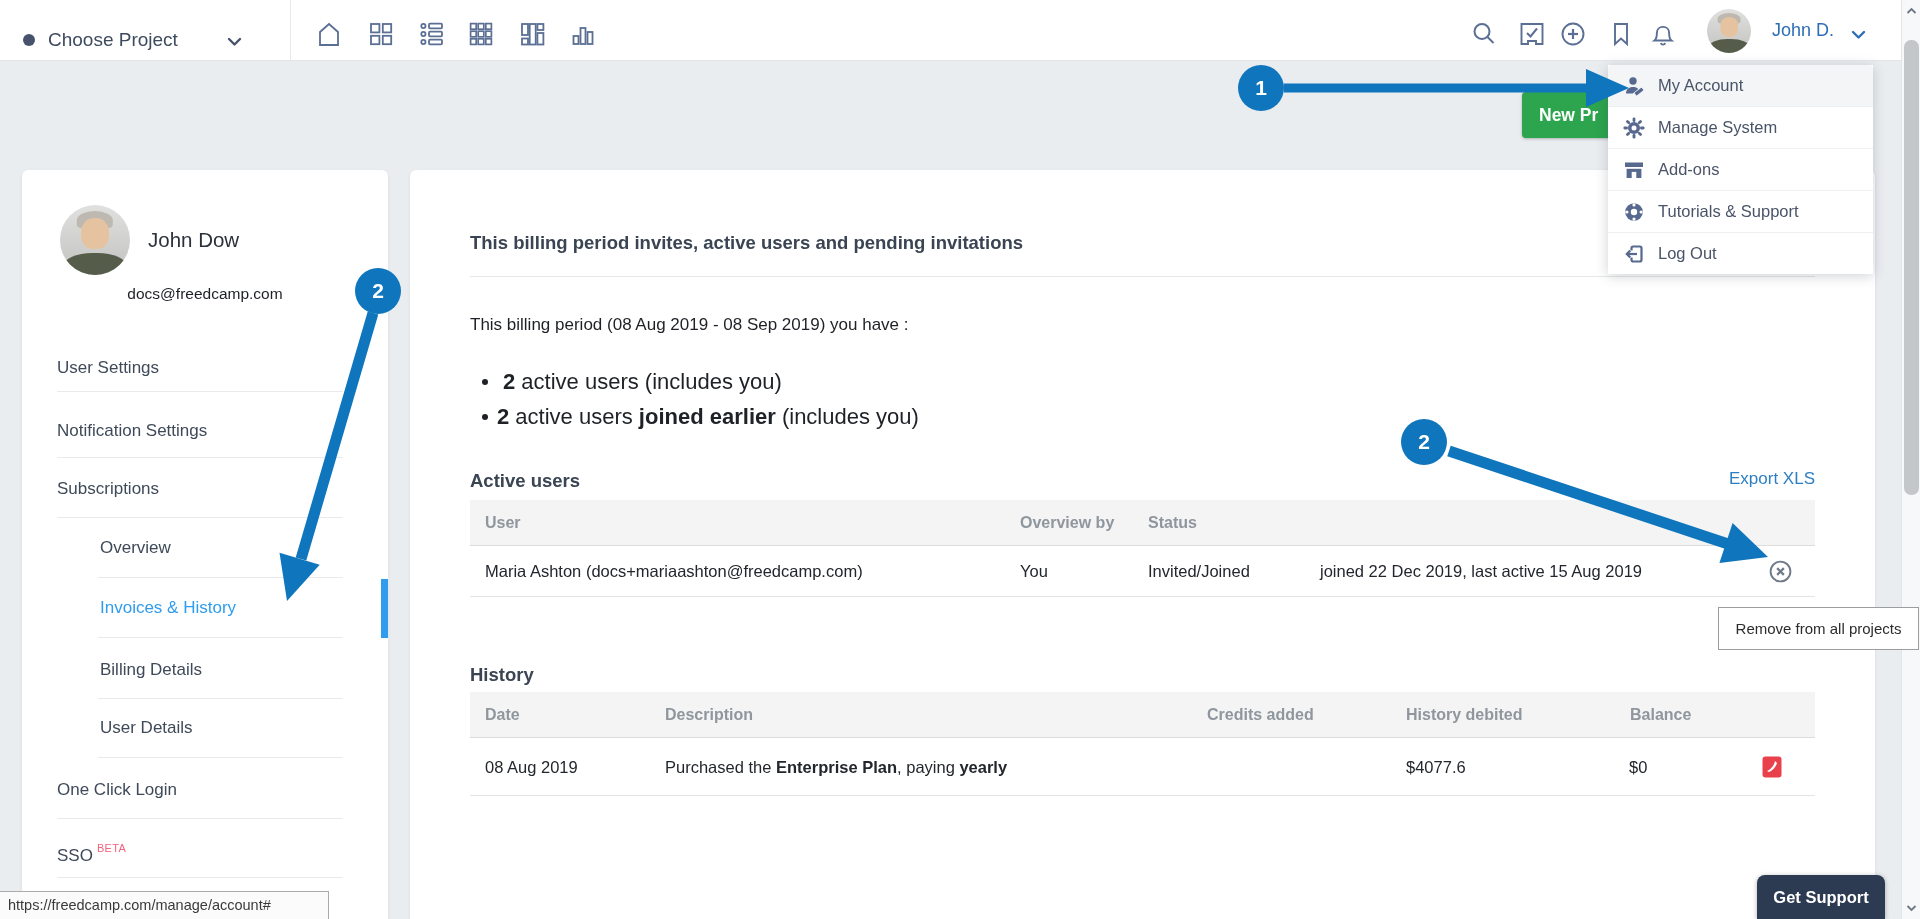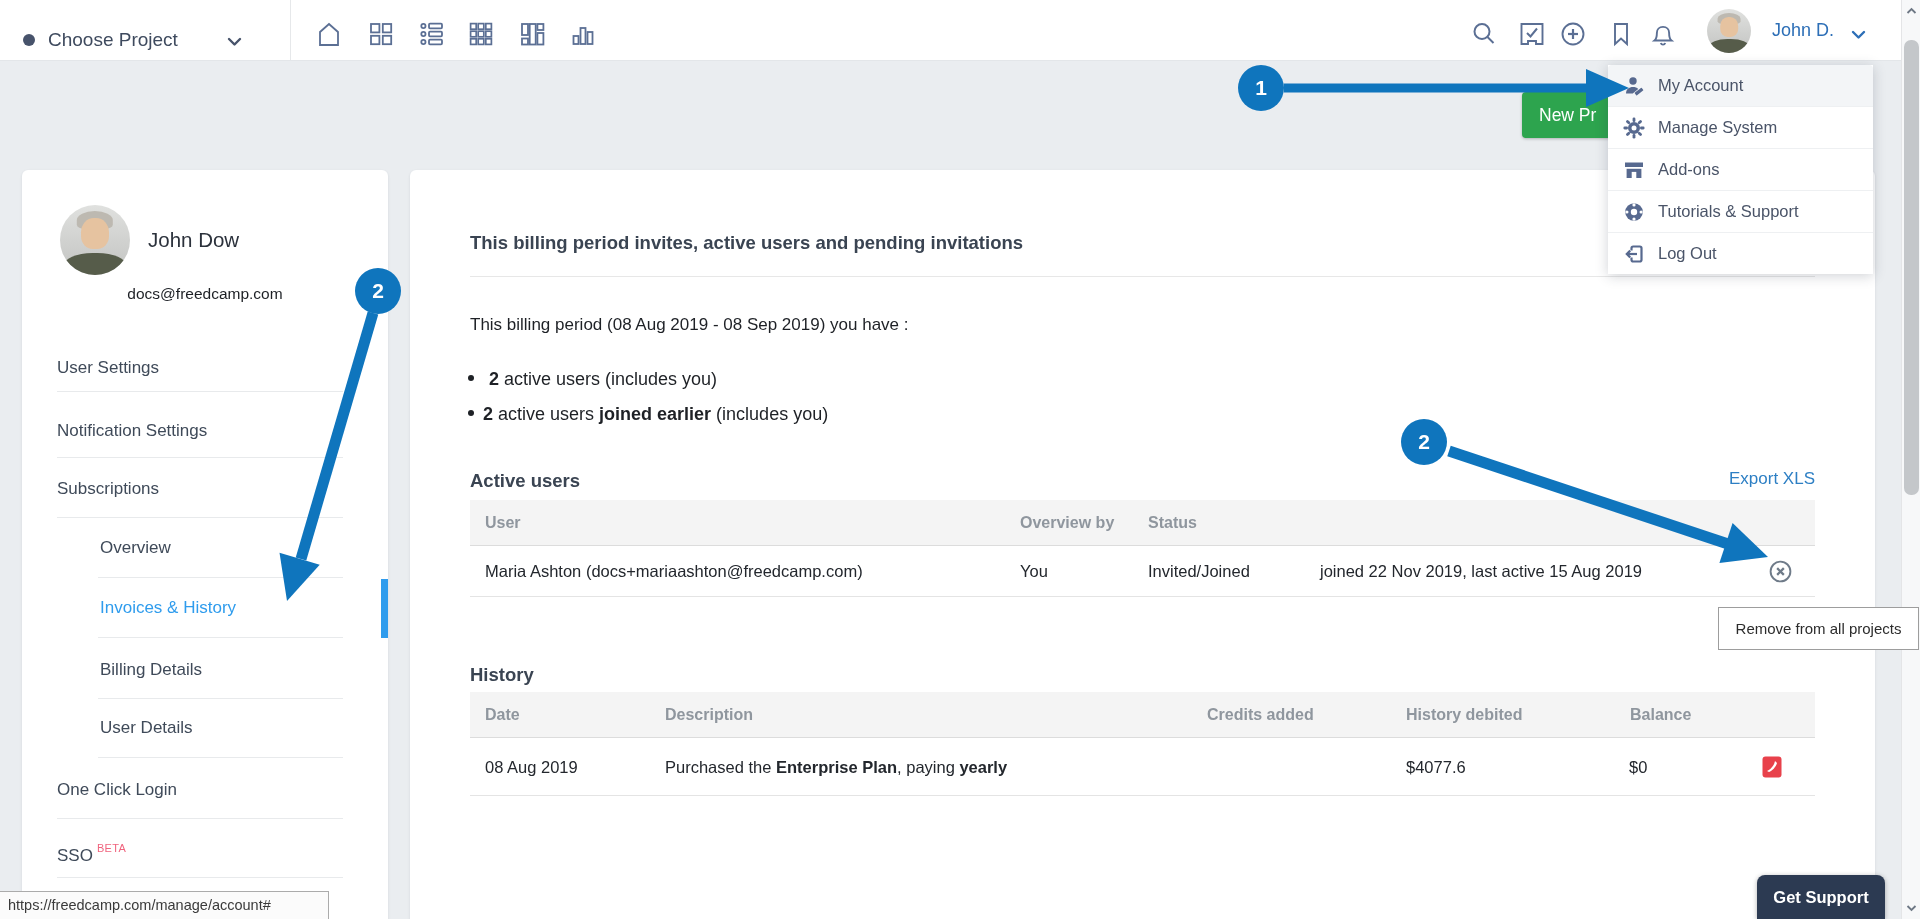--- a/index.html
+++ b/index.html
@@ -15,21 +15,21 @@
 .tb-chevron{position:absolute;left:226px;top:33px}
 .tb-divider{position:absolute;left:290px;top:0;width:1px;height:60px;background:#e6e8ea}
 .tb-icon{position:absolute;top:19px;width:30px;height:30px;cursor:pointer}
 .tb-user{position:absolute;left:1772px;top:0;height:61px;line-height:61px;font-size:18px;color:#2d6fb7}
 .avatar{border-radius:50%;background:linear-gradient(180deg,#e0e1df 0%,#c2c3c1 100%);position:relative;overflow:hidden}
 .avatar .hair{position:absolute;left:50%;top:8%;width:52%;height:26%;transform:translateX(-50%);background:#bdb9b1;border-radius:50% 50% 24% 24%}
 .avatar .face{position:absolute;left:50%;top:19%;width:40%;height:44%;transform:translateX(-50%);background:#e6c3a0;border-radius:46% 46% 42% 42%}
 .avatar .shirt{position:absolute;left:50%;bottom:-8%;width:90%;height:40%;transform:translateX(-50%);background:#565c4a;border-radius:46% 46% 0 0}
 .tb-avatar{position:absolute;left:1707px;top:9px;width:44px;height:44px}
 
-.green-btn{position:absolute;left:1522px;top:92px;width:120px;height:46px;background:#2da44e;border-radius:4px;z-index:10;color:#fff;font-weight:normal;font-size:17.5px;line-height:46px;padding-left:17px;box-shadow:0 1px 3px rgba(0,0,0,.25);overflow:hidden;white-space:nowrap}
+.green-btn{position:absolute;left:1522px;top:92px;width:120px;height:46px;background:#2da44e;border-radius:4px;z-index:10;color:#fff;font-weight:bold;font-size:17.5px;line-height:46px;padding-left:17px;box-shadow:0 1px 3px rgba(0,0,0,.25);overflow:hidden;white-space:nowrap}
 
 .menu{position:absolute;left:1608px;top:65px;width:265px;height:209px;background:#fff;border-radius:0;box-shadow:0 2px 12px rgba(40,50,70,.22);z-index:20;display:flex;flex-direction:column}
 .menu-item{flex:1;display:flex;align-items:center;padding-left:14px;gap:12px;border-bottom:1px solid #eef0f2;font-size:16.5px;color:#4a5468;cursor:pointer}
 .menu-item:last-child{border-bottom:none}
 .menu-item.hover{background:#f3f5f7;border-radius:4px 4px 0 0}
 
 .card{position:absolute;background:#fff;border-radius:6px;box-shadow:0 1px 3px rgba(25,35,60,.1)}
 .sidebar{left:22px;top:170px;width:366px;height:790px;z-index:2}
 .main{left:410px;top:170px;width:1465px;height:790px;z-index:2}
 
@@ -40,21 +40,21 @@
 .sb-item.indent{left:78px}
 .sb-item.active{color:#2f9ced}
 .sb-div{position:absolute;height:1px;background:#e8eaec;left:35px;width:286px}
 .sb-div.indent{left:76px;width:245px}
 .sb-beta{font-size:11px;color:#f0647e;vertical-align:9px;letter-spacing:.3px;margin-left:4px}
 .sb-active-bar{position:absolute;left:359px;top:409px;width:7px;height:59px;background:#2f9ced}
 
 .m-heading{position:absolute;left:60px;top:62px;font-size:18.5px;font-weight:bold;color:#3a4452}
 .m-divider{position:absolute;left:60px;top:106px;width:1345px;height:1px;background:#e7e7e7}
 .m-para{position:absolute;left:60px;top:145px;font-size:17px;color:#1e2126}
-.bullet{position:absolute;left:58px;font-size:18px;color:#1e2126}
+.bullet{position:absolute;left:72px;font-size:22px;color:#1e2126}
 .bullet .dot{display:inline-block;width:6px;height:6px;border-radius:50%;background:#1e2126;vertical-align:4px;margin-right:9px}
 .bullet.b1 b{margin-left:6px}
 .sec-title{position:absolute;left:60px;font-size:18.5px;font-weight:bold;color:#3a4452}
 .export-link{position:absolute;top:299px;right:60px;font-size:17px;color:#2d7fc4;cursor:pointer}
 .thead{position:absolute;left:60px;width:1345px;height:46px;background:#f4f4f4;border-bottom:1px solid #dcdcdc}
 .th{position:absolute;top:0;height:46px;line-height:46px;font-size:16px;font-weight:bold;color:#8f969e}
 .trow{position:absolute;left:60px;width:1345px;height:51px;border-bottom:1px solid #e4e4e4}
 .td{position:absolute;top:0;height:51px;line-height:51px;font-size:16.5px;color:#23272d;white-space:nowrap}
 .remove-btn{position:absolute;left:1298px;top:13px;width:25px;height:25px;cursor:pointer}
 .pdf-icon{position:absolute;left:1292px;top:14px;width:20px;height:22px;cursor:pointer}
@@ -270,21 +270,21 @@
 
     <div class="thead" style="top:330px">
       <span class="th" style="left:15px">User</span>
       <span class="th" style="left:550px">Overview by</span>
       <span class="th" style="left:678px">Status</span>
     </div>
     <div class="trow" style="top:376px">
       <span class="td" style="left:15px">Maria Ashton (docs+mariaashton@freedcamp.com)</span>
       <span class="td" style="left:550px">You</span>
       <span class="td" style="left:678px">Invited/Joined</span>
-      <span class="td" style="left:850px">joined 22 Nov 2019, last active 15 Aug 2019</span>
+      <span class="td" style="left:850px">joined 22 Dec 2019, last active 15 Aug 2019</span>
       <svg class="remove-btn" viewBox="0 0 24 24">
           <circle cx="12" cy="12" r="9.5" fill="none" stroke="#6f7b89" stroke-width="1.8"></circle>
           <path d="M8.8 8.8 15.2 15.2 M15.2 8.8 8.8 15.2" stroke="#6f7b89" stroke-width="2.2"></path>
         </svg>
     </div>
 
     <div class="sec-title" style="top:494px">History</div>
     <div class="thead" style="top:522px">
       <span class="th" style="left:15px">Date</span>
       <span class="th" style="left:195px">Description</span>

